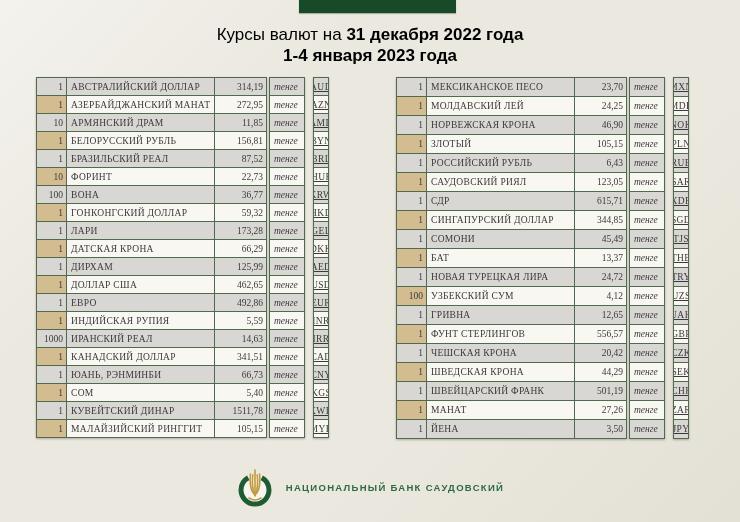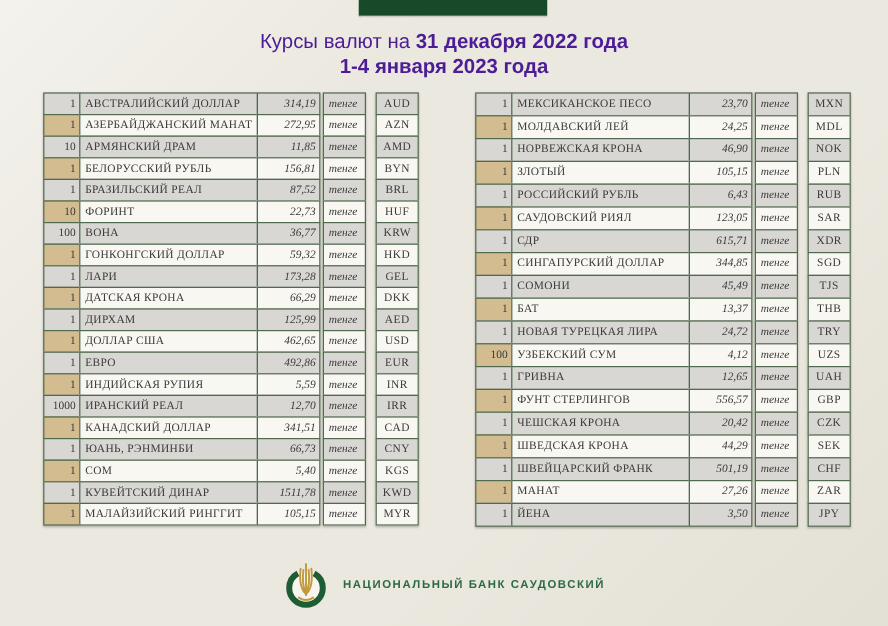--- a/index.html
+++ b/index.html
@@ -10,44 +10,44 @@
       linear-gradient(315deg, rgba(190,186,170,0.18) 0%, rgba(190,186,170,0) 35%),
       #ebe8df;
     font-family:"Liberation Sans", sans-serif;
   }
   .top-tab{
     position:absolute;left:299px;top:0;width:157px;height:13px;
     background:#174a29;box-shadow:0 1px 1px rgba(0,0,0,0.25);
   }
   .title{
     position:absolute;top:24px;left:0;width:740px;text-align:center;
-    color:#4c1d95;font-size:17px;line-height:21px;
+    color:#000000;font-size:17px;line-height:21px;
   }
   .title .reg{font-weight:400;}
   .title .bld{font-weight:700;}
   .table{
     position:absolute;top:78px;
     filter:drop-shadow(0 1px 1px rgba(60,60,50,0.35));
   }
   #left-table{left:36px;}
   #right-table{left:396px;}
   .row{display:flex;height:19px;margin-top:-1px;}
   #right-table .row{height:20px;}
   .cell{
     box-sizing:border-box;border:1px solid #51694f;
     font-family:"Liberation Serif", serif;font-size:9.5px;color:#3a3a3a;
     display:flex;align-items:center;overflow:hidden;white-space:nowrap;
   }
   .num{width:31px;justify-content:flex-end;padding-right:3px;}
   .name{width:149px;margin-left:-1px;padding-left:4px;letter-spacing:0.3px;}
-  .value{width:53px;margin-left:-1px;justify-content:flex-end;padding-right:3px;font-style:italic;}
+  .value{width:53px;margin-left:-1px;justify-content:flex-end;padding-right:3px;}
   .gap-s{width:2px;}
   .gap-l{width:8px;}
   .tenge{width:36px;padding-left:4px;font-style:italic;}
-  .code{width:36px;justify-content:center;letter-spacing:0.4px;}
+  .code{width:16px;justify-content:center;letter-spacing:0.4px;text-decoration:underline;}
   .row.odd .cell{background:#d8d7d3;}
   .row.even .cell{background:#f8f7f2;}
   .row.even .num{background:#d3bd90;}
   .footer{
     position:absolute;left:0;top:464px;width:740px;height:46px;
     display:flex;align-items:center;justify-content:center;gap:12px;
   }
   .logo{width:38px;height:42px;flex:0 0 auto;}
   .bank-name{
     color:#2c6a45;font-size:9.5px;font-weight:700;letter-spacing:1.3px;
@@ -186,21 +186,21 @@
     <div class="cell name">ИНДИЙСКАЯ РУПИЯ</div>
     <div class="cell value">5,59</div>
     <div class="gap-s"></div>
     <div class="cell tenge">тенге</div>
     <div class="gap-l"></div>
     <div class="cell code">INR</div>
   </div>
     <div class="row odd">
     <div class="cell num">1000</div>
     <div class="cell name">ИРАНСКИЙ РЕАЛ</div>
-    <div class="cell value">12,70</div>
+    <div class="cell value">14,63</div>
     <div class="gap-s"></div>
     <div class="cell tenge">тенге</div>
     <div class="gap-l"></div>
     <div class="cell code">IRR</div>
   </div>
     <div class="row even">
     <div class="cell num">1</div>
     <div class="cell name">КАНАДСКИЙ ДОЛЛАР</div>
     <div class="cell value">341,51</div>
     <div class="gap-s"></div>

